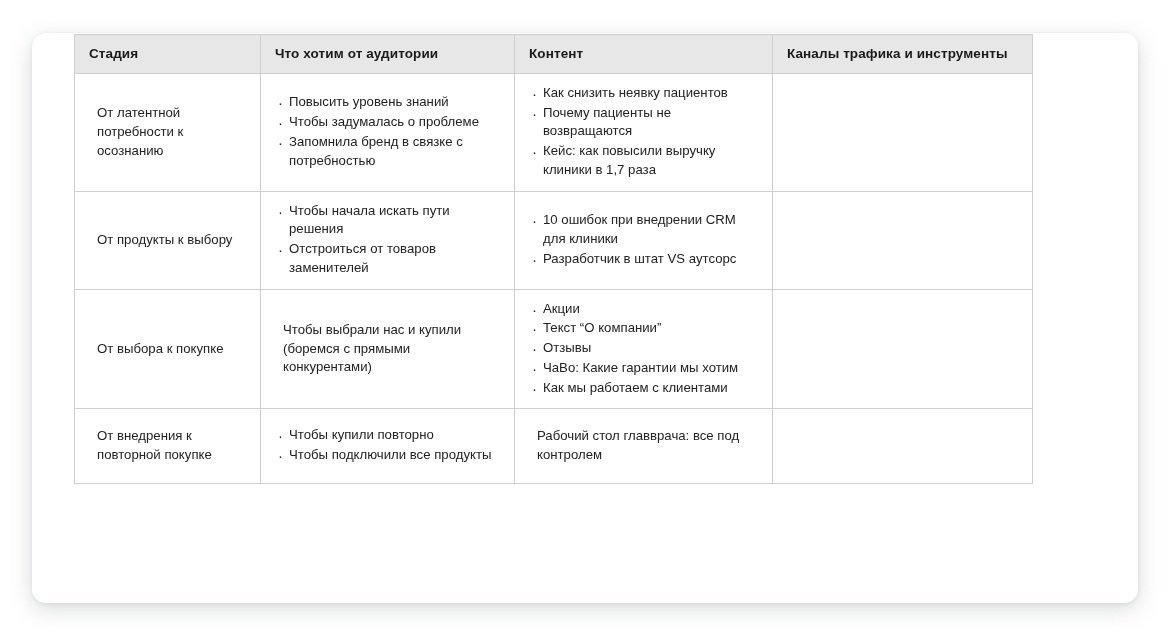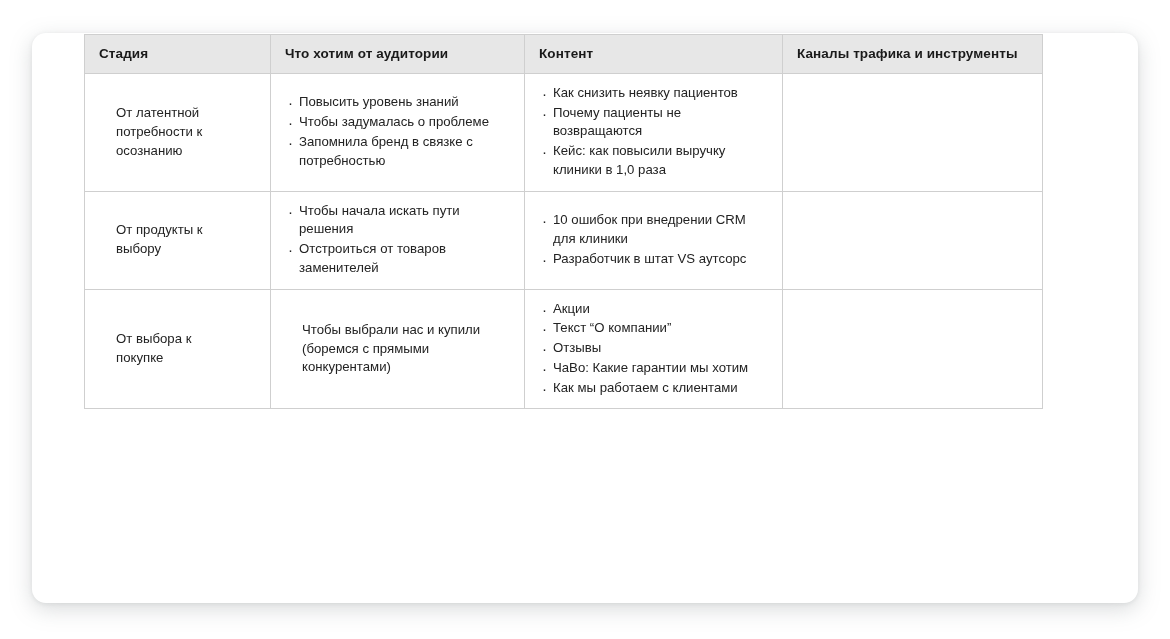--- a/index.html
+++ b/index.html
@@ -31,21 +31,21 @@
     height: 570px;
     background: #ffffff;
     border-radius: 14px;
     box-shadow: 0 6px 22px rgba(120, 124, 130, 0.28),
                 0 1px 4px rgba(120, 124, 130, 0.14);
   }
 
   
   .table-wrap {
     position: absolute;
-    left: 84px;
+    left: 74px;
     top: 34px;
     width: 958px;
   }
 
   table.cjm-table {
     border-collapse: collapse;
     table-layout: fixed;
     width: 958px;
     background: #ffffff;
   }
@@ -84,21 +84,21 @@
     box-sizing: border-box;
   }
 
   td.stage-cell {
     padding-left: 14px;
     padding-right: 10px;
   }
 
   
   .cell-text {
-    margin: 17px;
+    margin: 8px;
     white-space: pre-line;
   }
 
   
   ul.cell-list {
     list-style: none;
     margin: 0;
     padding: 0 0 0 14px;
   }
   ul.cell-list > li {
@@ -155,21 +155,21 @@
             <ul class="cell-list">
               <li>Повысить уровень знаний</li>
               <li>Чтобы задумалась о проблеме</li>
               <li>Запомнила бренд в связке с потребностью</li>
             </ul>
           </td>
           <td>
             <ul class="cell-list">
               <li>Как снизить неявку пациентов</li>
               <li>Почему пациенты не возвращаются</li>
-              <li>Кейс: как повысили выручку клиники в 1,0 раза</li>
+              <li>Кейс: как повысили выручку клиники в 1,7 раза</li>
             </ul>
           </td>
           <td class="empty-cell">
             <p class="cell-text"></p>
           </td>
         </tr>
 
         <tr>
           <td class="stage-cell">
             <p class="cell-text">От продукты к выбору</p>
@@ -208,18 +208,37 @@
               <li>ЧаВо: Какие гарантии мы хотим</li>
               <li>Как мы работаем с клиентами</li>
             </ul>
           </td>
           <td class="empty-cell">
             <p class="cell-text"></p>
           </td>
         </tr>
 
 
+        <tr>
+          <td class="stage-cell">
+            <p class="cell-text">От внедрения  к
+повторной покупке</p>
+          </td>
+          <td>
+            <ul class="cell-list">
+              <li>Чтобы купили повторно</li>
+              <li>Чтобы подключили все продукты</li>
+            </ul>
+          </td>
+          <td>
+            <p class="cell-text">Рабочий стол главврача: все под
+контролем</p>
+          </td>
+          <td class="empty-cell">
+            <p class="cell-text"></p>
+          </td>
+        </tr>
 
 
       </tbody>
     </table>
   </div>
 </div>
 
 </body></html>

